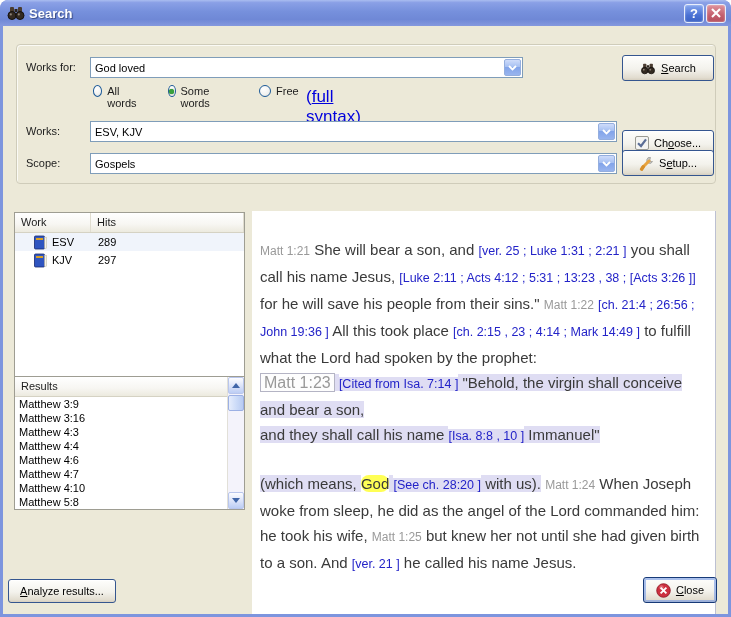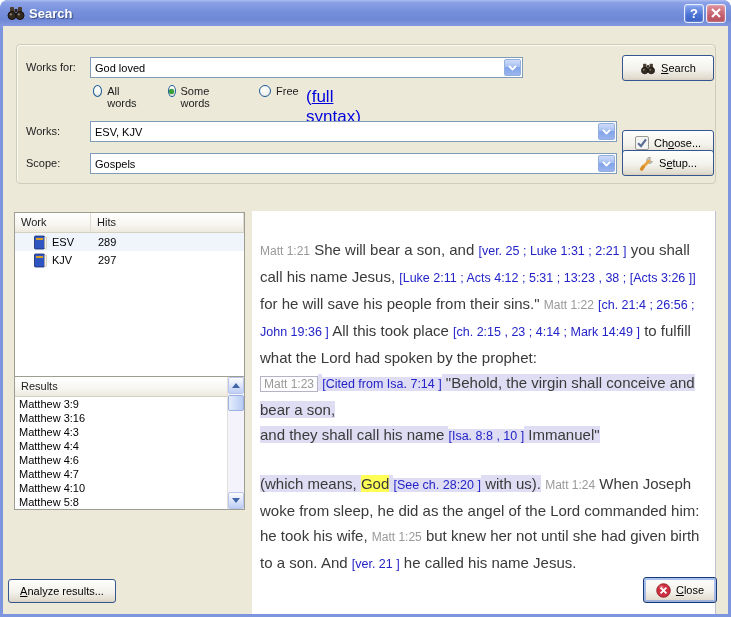--- a/index.html
+++ b/index.html
@@ -131,26 +131,26 @@
   
   .text-panel {
     position:absolute; left:249px; top:185px; width:464px; height:416px;
     background:#fff; border-right:1px solid #bcc0d2;
     padding:26px 8px 0 8px; overflow:hidden;
     font-size:15px; line-height:25px; color:#3a3a3a;
   }
   .para { }
   .para-gap { margin-top:22px; }
   .seg-v  { color:#999999; font-size:12px; }
-  .seg-vb { color:#999999; font-size:12px; background:#fdfdfd; border:1px solid #b4b4c4; padding:0 3px; }
+  .seg-vb { color:#999999; font-size:16px; background:#fdfdfd; border:1px solid #b4b4c4; padding:0 3px; }
   .seg-t  { color:#3a3a3a; }
   .seg-r  { color:#2323c8; font-size:12.5px; }
   .seg-hl { color:#3a3a3a; background:#dfddf3; }
   .seg-rhl{ color:#2323c8; font-size:12.5px; background:#dfddf3; }
-  .seg-y  { color:#3a3a3a; background:#ffff55; }
+  .seg-y  { color:#3a3a3a; background:#ffff55;border-radius:8px; }
 </style>
 </head>
 <body>
 
 <div class="window">
 
   <div class="titlebar">
     <svg class="app-ico" viewBox="0 0 18 16">
       <rect x="3" y="2" width="4" height="6" rx="1" fill="#4a3c30"></rect>
       <rect x="11" y="2" width="4" height="6" rx="1" fill="#4a3c30"></rect>

